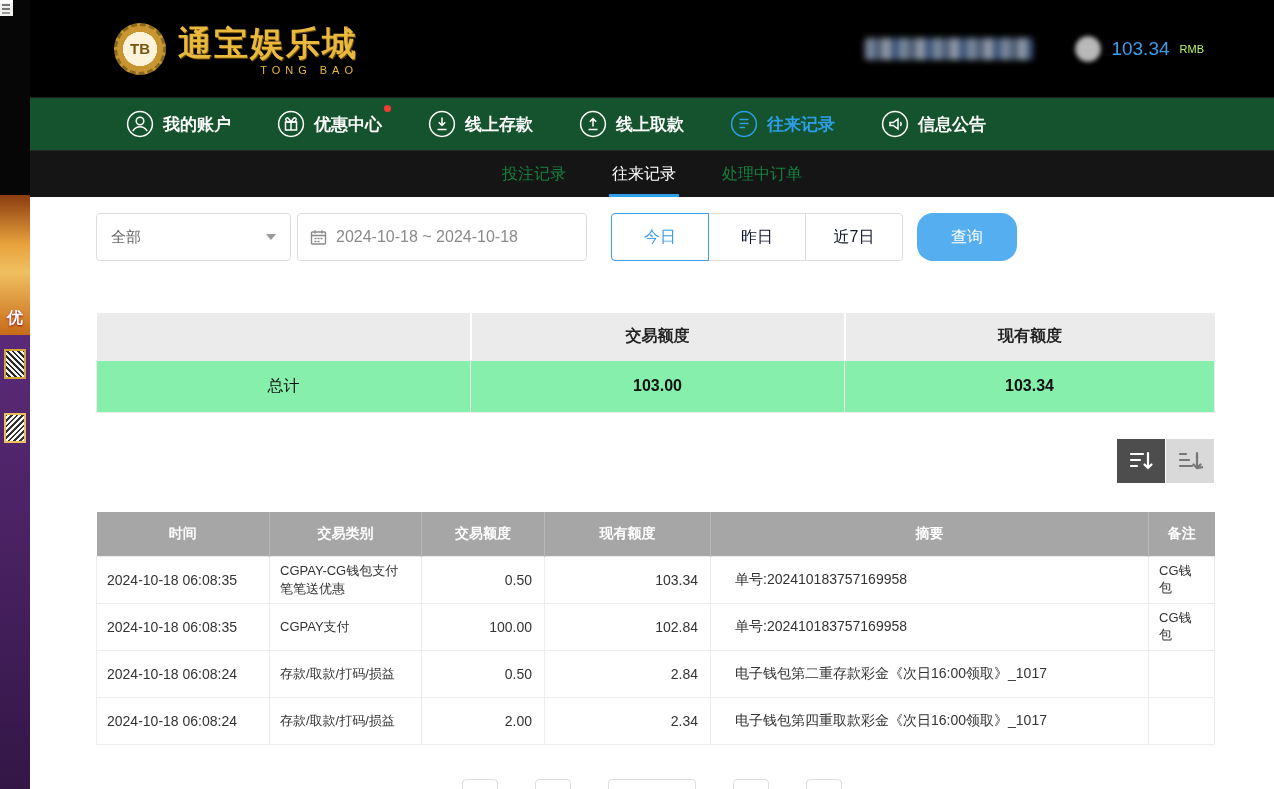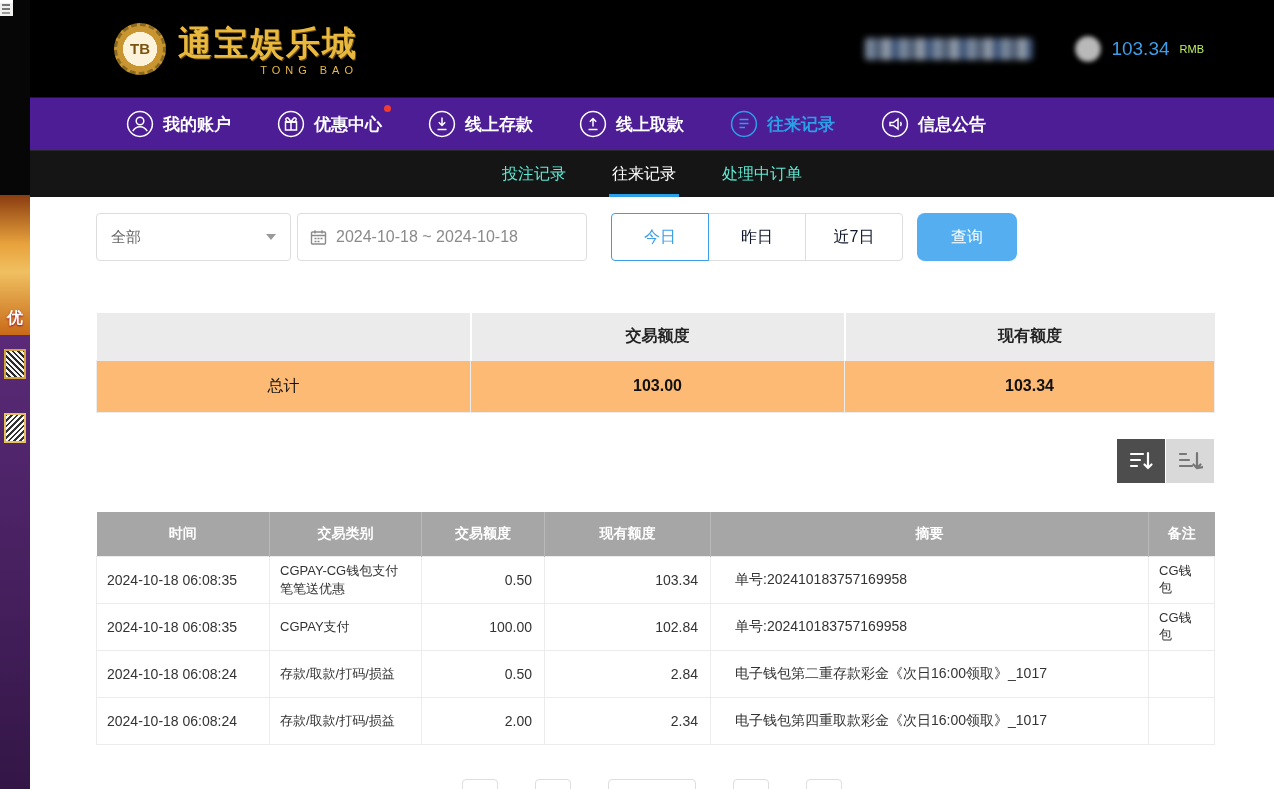--- a/index.html
+++ b/index.html
@@ -40,33 +40,33 @@
   .account { margin-left:auto; margin-right:70px; display:flex; align-items:center; gap:42px; }
   .user-blur { width:168px; height:22px; border-radius:3px; opacity:.85; filter:blur(3px);
     background:repeating-linear-gradient(90deg,#8fa0b8 0 9px,#5a6a85 9px 17px,#a8b4c4 17px 26px,#47608a 26px 34px); }
   .balance-wrap { display:flex; align-items:center; gap:10px; }
   .coin-blur { width:26px; height:26px; border-radius:50%; filter:blur(2px);
     background:radial-gradient(circle,#b9b9b9 0 55%,#6e6e6e 100%); }
   .balance { color:#3d9de8; font-size:19px; }
   .rmb { color:#bef264; font-size:11px; }
 
   
-  .navbar { height:53px; background:#4c1d95; border-top:1px solid #1e1e1e;
+  .navbar { height:53px; background:#14532d; border-top:1px solid #1e1e1e;
     display:flex; align-items:center; padding-left:96px; }
   .nav-item { display:flex; align-items:center; gap:9px; color:#fff; font-size:17px;
     font-weight:bold; margin-right:46px; position:relative; cursor:pointer; white-space:nowrap; }
   .nav-item svg { stroke:currentColor; fill:none; stroke-width:1.5; }
   .nav-item.active { color:#2c9fe8; }
   .badge-dot { position:absolute; top:-5px; right:-9px; width:7px; height:7px;
     background:#f23c30; border-radius:50%; }
 
   
   .subnav { height:47px; background:#151515; border-top:1px solid #262626;
     display:flex; justify-content:center; gap:40px; }
-  .tab { display:flex; align-items:center; color:#5eead4; font-size:16px; position:relative;
+  .tab { display:flex; align-items:center; color:#15803d; font-size:16px; position:relative;
     cursor:pointer; padding:0 3px; }
   .tab.active { color:#fff; }
   .tab.active::after { content:""; position:absolute; left:0; right:0; bottom:0; height:3px; background:#2c9fe8; }
 
   
   .filter-bar { display:flex; align-items:center; padding:16px 0 0 66px; }
   .type-select { width:195px; height:48px; border:1px solid #ddd; border-radius:4px;
     display:flex; align-items:center; justify-content:space-between; padding:16px 14px;
     color:#666; font-size:15px; cursor:pointer; background:#fff; }
   .chev { width:0; height:0; border-left:5px solid transparent; border-right:5px solid transparent;
@@ -75,29 +75,29 @@
     display:flex; align-items:center; gap:9px; padding:0 12px; color:#8a8a8a; font-size:16px;
     cursor:pointer; background:#fff; }
   .datepicker svg { stroke:#8a8a8a; fill:none; stroke-width:1.4; flex:0 0 auto; }
   .quick { display:flex; margin-left:8px; }
   .quick button { width:98px; height:48px; background:#fff; border:1px solid #ddd; color:#0f172a;
     font-size:16px; margin-left:-1px; cursor:pointer; font-family:inherit; }
   .quick button:first-child { border-radius:4px 0 0 4px; margin-left:0; }
   .quick button:last-child { border-radius:0 4px 4px 0; }
   .quick button.active { border:1px solid #3d9de8; color:#3d9de8; position:relative; z-index:1;margin-left:16px; }
   .search-btn { width:100px; height:48px; margin-left:14px; background:#54aef0; color:#fff;
-    border:none; border-radius:8px; font-size:16px; cursor:pointer; font-family:Liberation Serif, serif; }
+    border:none; border-radius:16px; font-size:16px; cursor:pointer; font-family:Liberation Serif, serif; }
 
   
   .summary { margin:52px 60px 0 66px; width:1118px; border-collapse:collapse; table-layout:fixed; }
   .summary th { background:#ebebeb; height:47px; font-size:16px; font-weight:bold; color:#222;
     border-right:2px solid #fff; }
   .summary th:last-child { border-right:none; }
   .summary td { height:52px; text-align:center; font-size:16px; color:#111;
-    border:1px solid #ececec; background:#fdba74; }
+    border:1px solid #ececec; background:#86efac; }
   .summary td.num { font-weight:bold; }
 
   
   .sort-row { margin:26px 60px 0 0; display:flex; justify-content:flex-end; gap:1px; }
   .sort-btn { width:48px; height:44px; display:flex; align-items:center; justify-content:center; cursor:pointer; border:none; }
   .sort-btn.desc { background:#4d4d4d; }
   .sort-btn.desc svg { stroke:#fff; }
   .sort-btn.asc { background:#d9d9d9; }
   .sort-btn.asc svg { stroke:#777; }
   .sort-btn svg { fill:none; stroke-width:2.2; stroke-linecap:round; }

